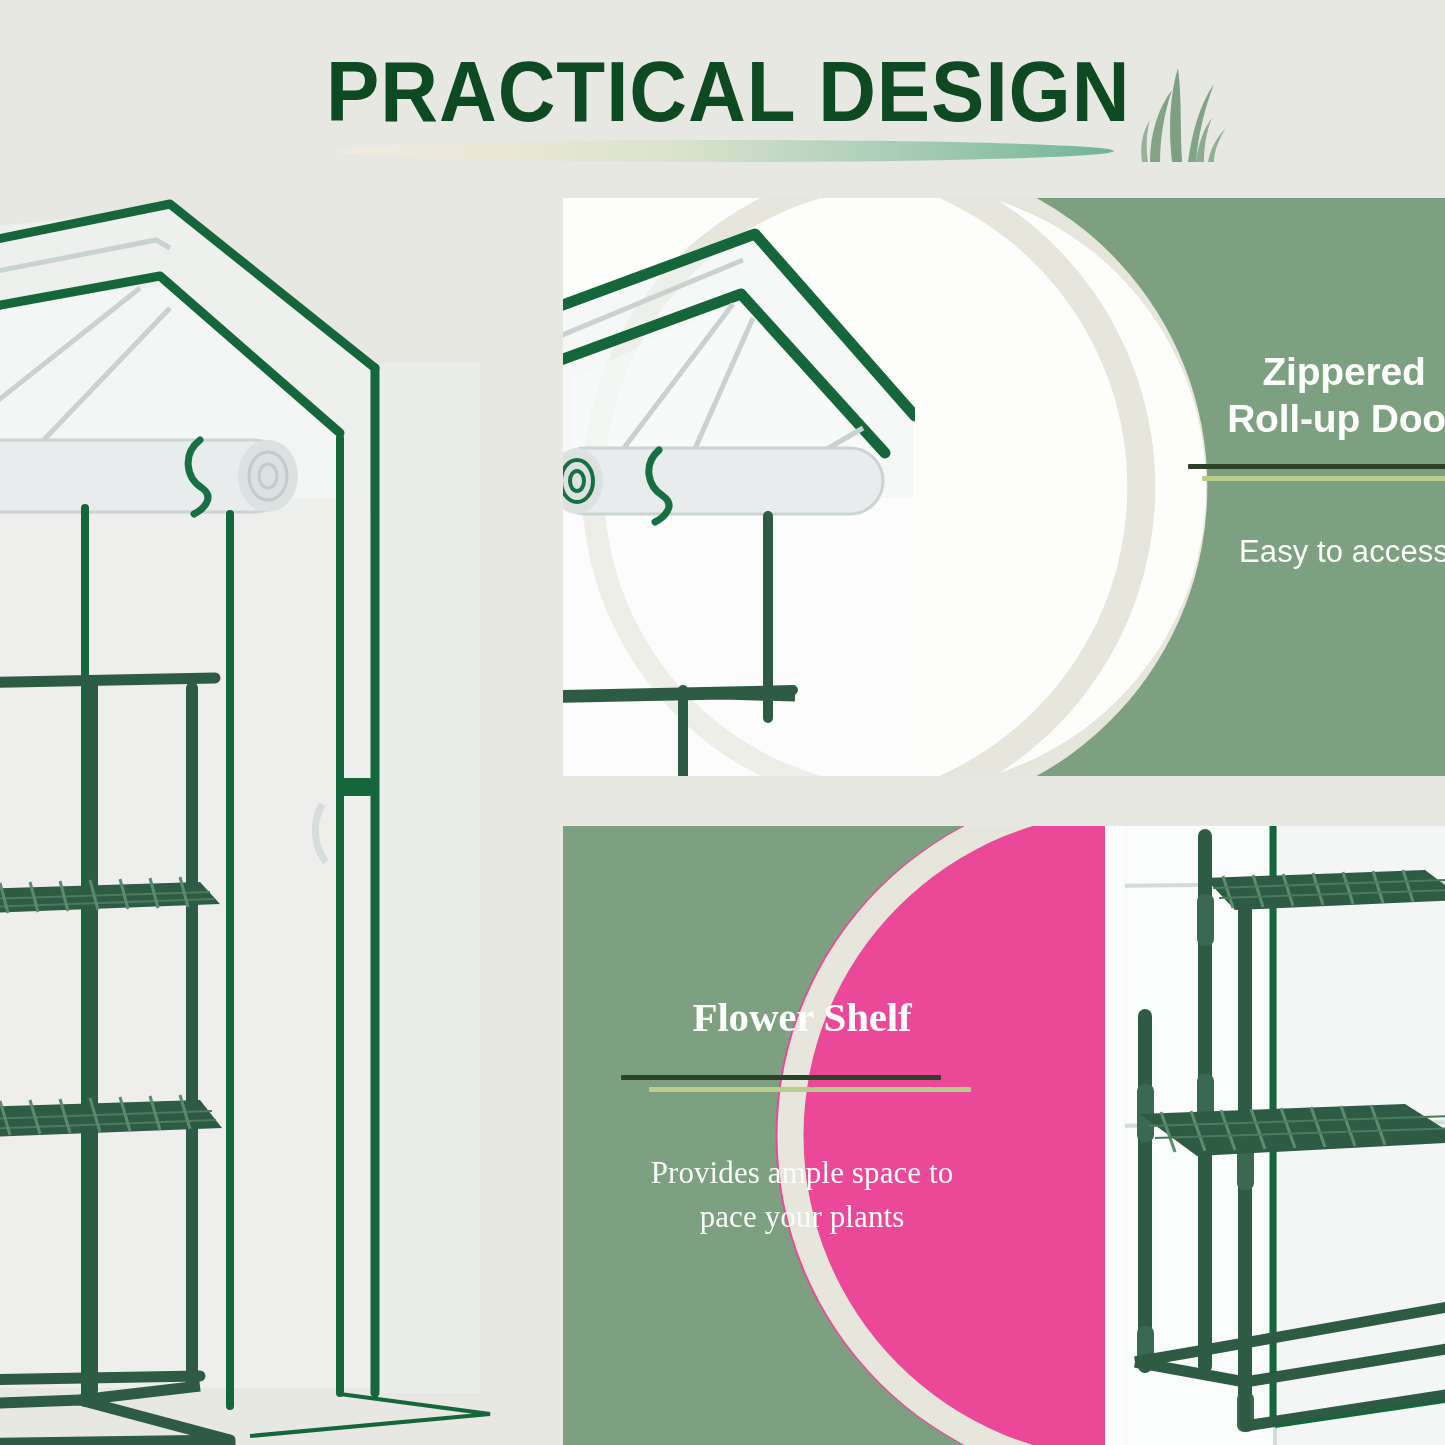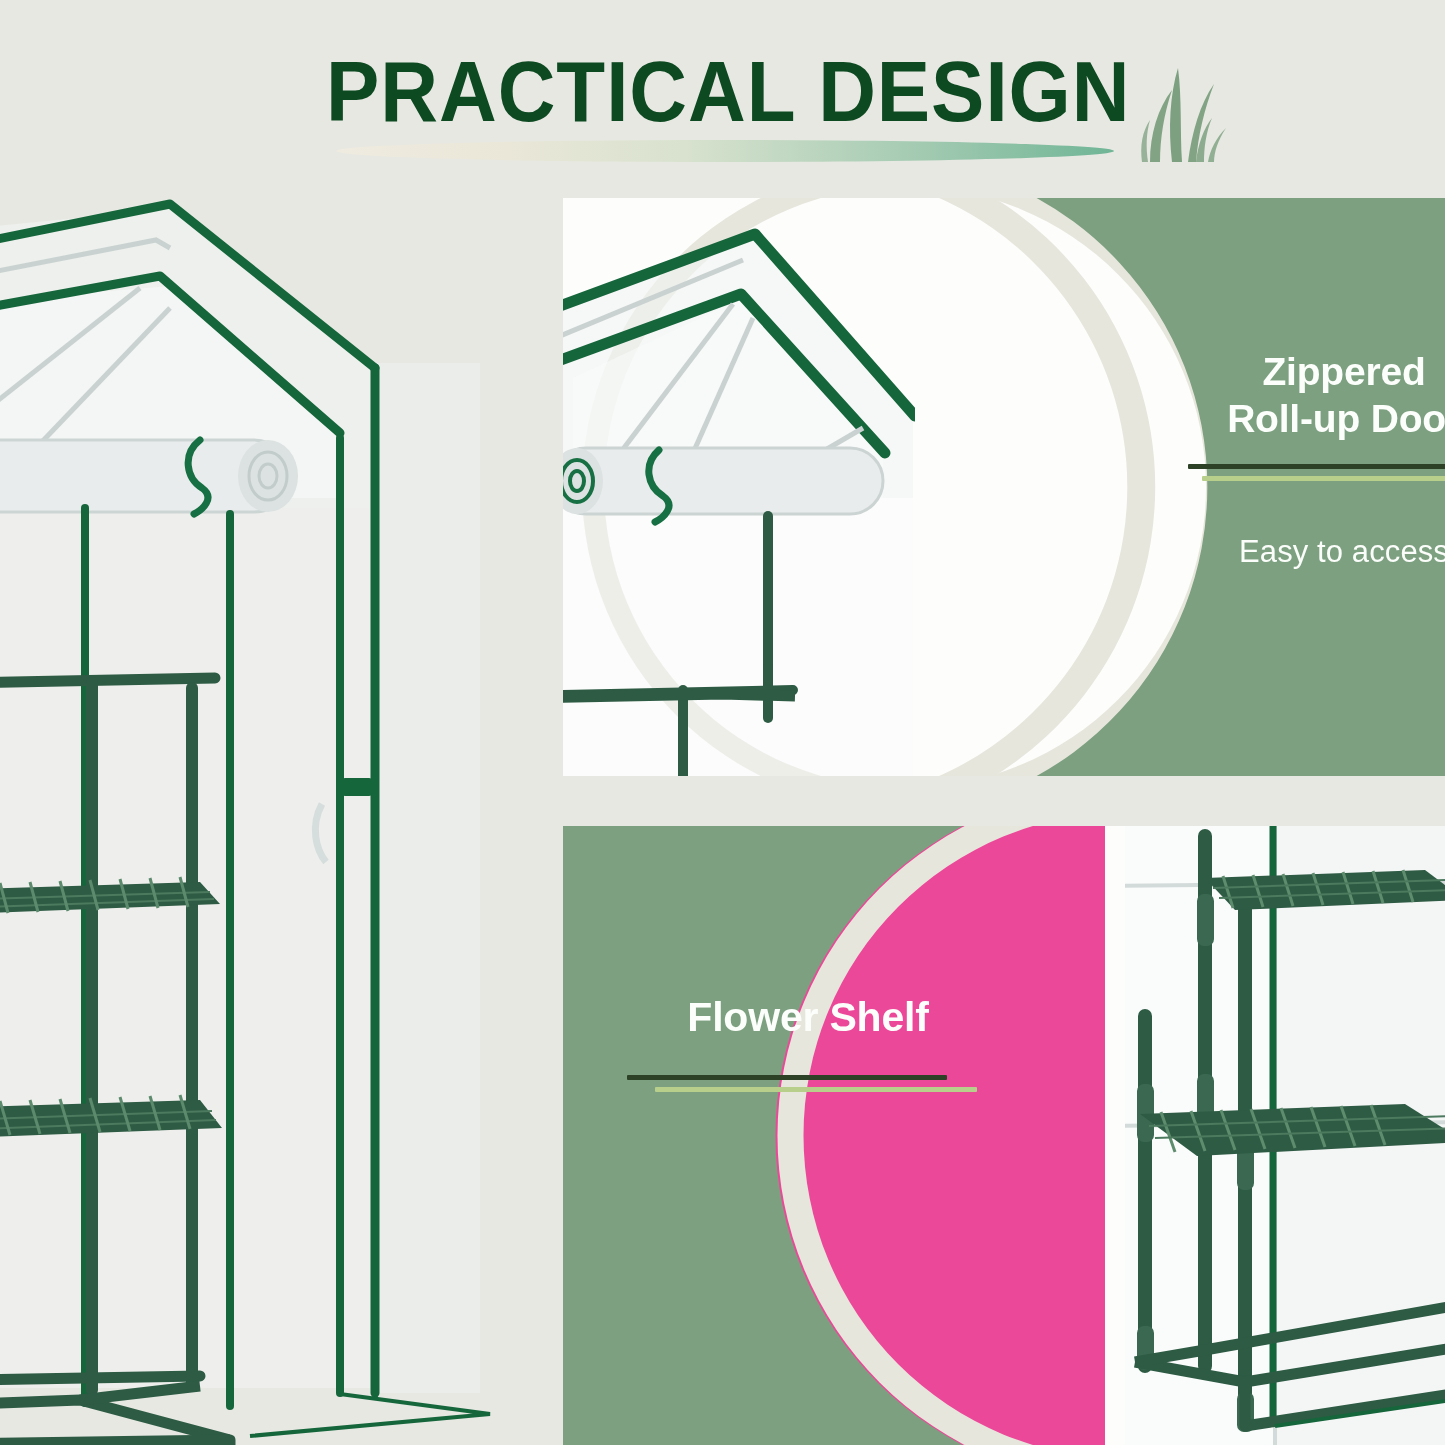--- a/index.html
+++ b/index.html
@@ -48,21 +48,21 @@
 
   
   #door-bleed { position:absolute; left:0; top:0; width:352px; height:578px; background:#FDFDFC; }
   #door-bleed-ring { position:absolute; left:0; top:0; width:352px; height:578px; }
   #door-ring { left:19px; top:-34px; width:646px; height:646px; }
   #door-disc { left:41px; top:-12px; width:602px; height:602px; }
 
   
   .panel-text { position:absolute; text-align:center; color:#FFFFFF; }
   #door-text  { left:625px; top:150px; width:312px; }
-  #shelf-text { left:30px;  top:168px; width:430px; }
+  #shelf-text { left:24px;  top:168px; width:430px;font-family:Liberation Serif, serif; }
 
   .panel-heading {
     font-size:39px; line-height:47px; font-weight:bold;
     letter-spacing:-0.2px; color:#FCFEFB;
   }
   #shelf-text .panel-heading { font-size:41px; }
   .divider-group { position:relative; height:20px; }
   #door-text  .divider-group { margin:22px 0 0 0; }
   #shelf-text .divider-group { margin:34px 0 0 0; }
   .divider-dark {
@@ -384,14 +384,18 @@
       <path d="M564 -14 A316 316 0 0 0 564 633 L564 659 A340 340 0 0 1 564 -40 Z" fill="#E7E6DC"></path>
     </svg>
   </div>
 
   <div class="panel-text" id="shelf-text">
     <div class="panel-heading">Flower Shelf</div>
     <div class="divider-group">
       <div class="divider-dark"></div>
       <div class="divider-light"></div>
     </div>
+    <div class="panel-sub">
+      <div>Provides ample space to</div>
+      <div>pace your plants</div>
+    </div>
   </div>
 </div>
 
 </body></html>

